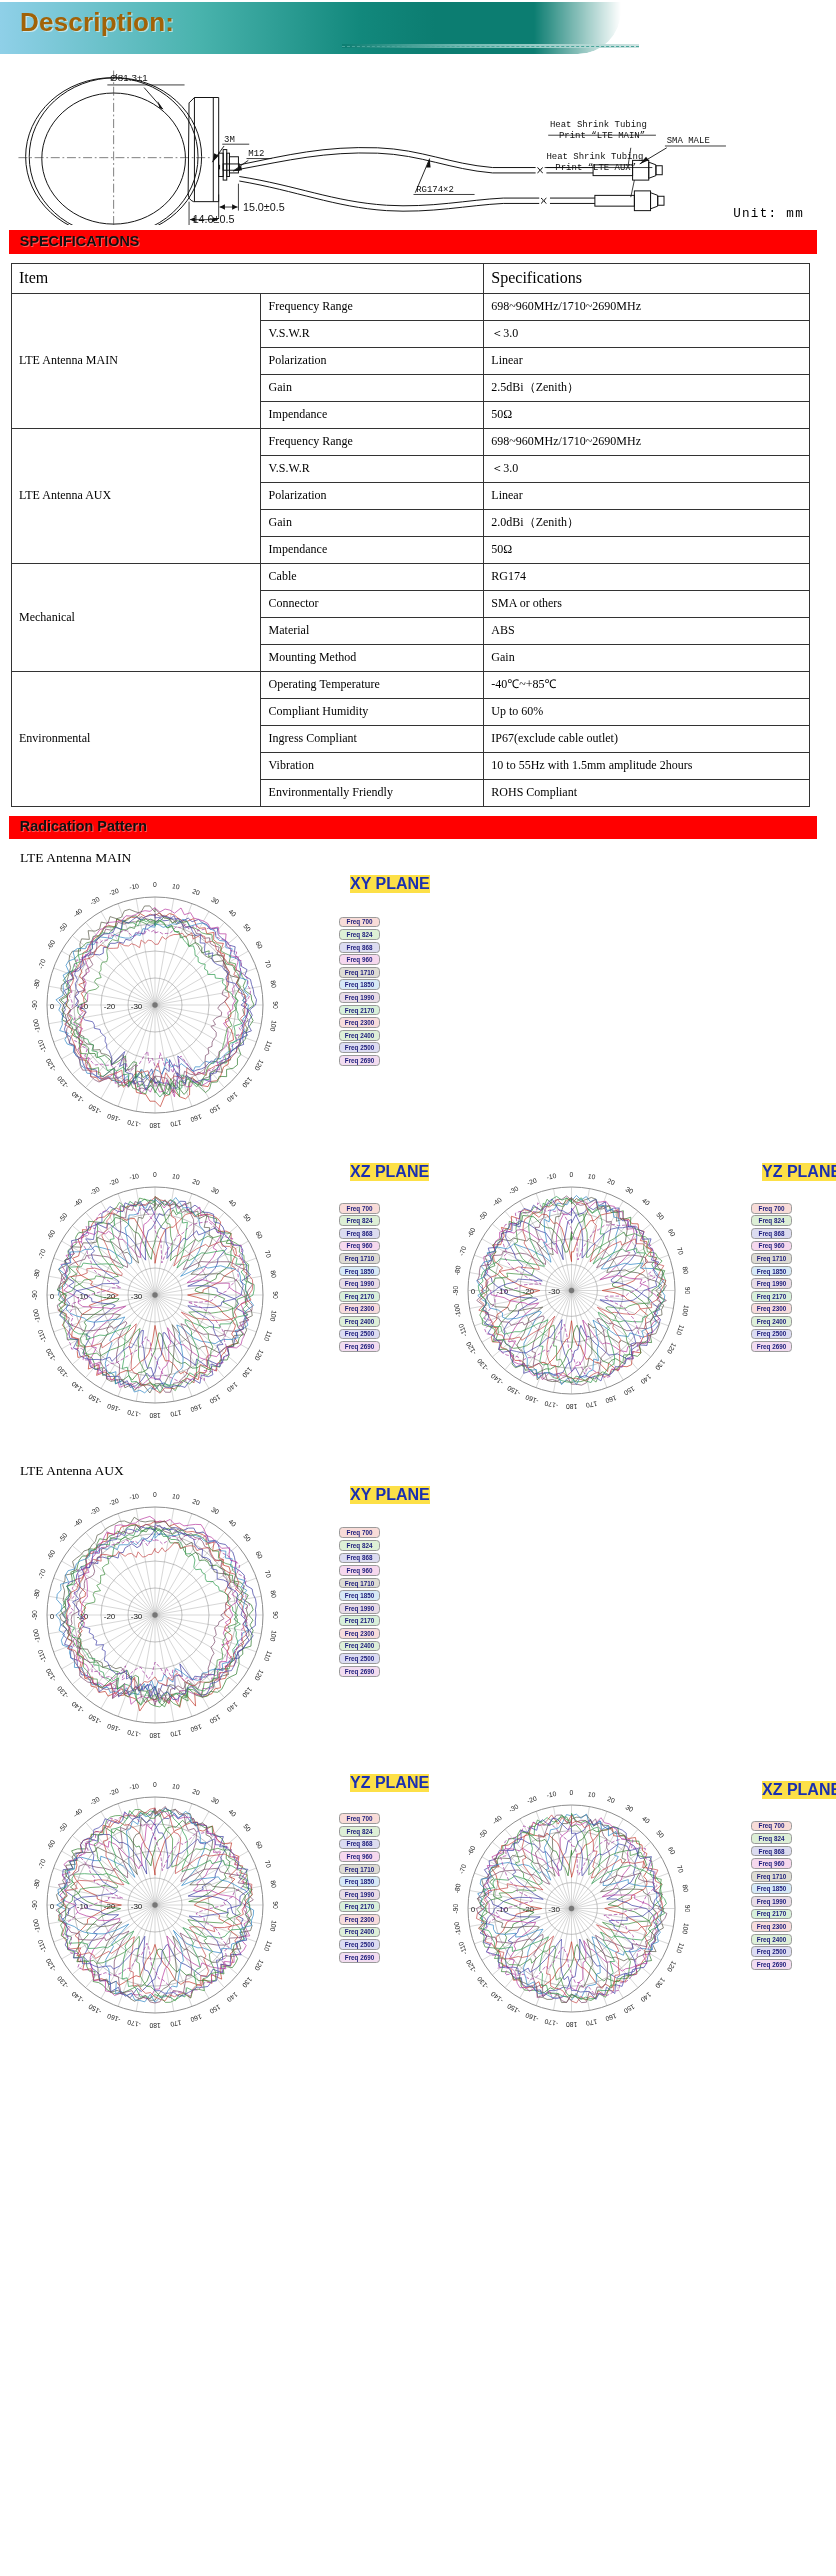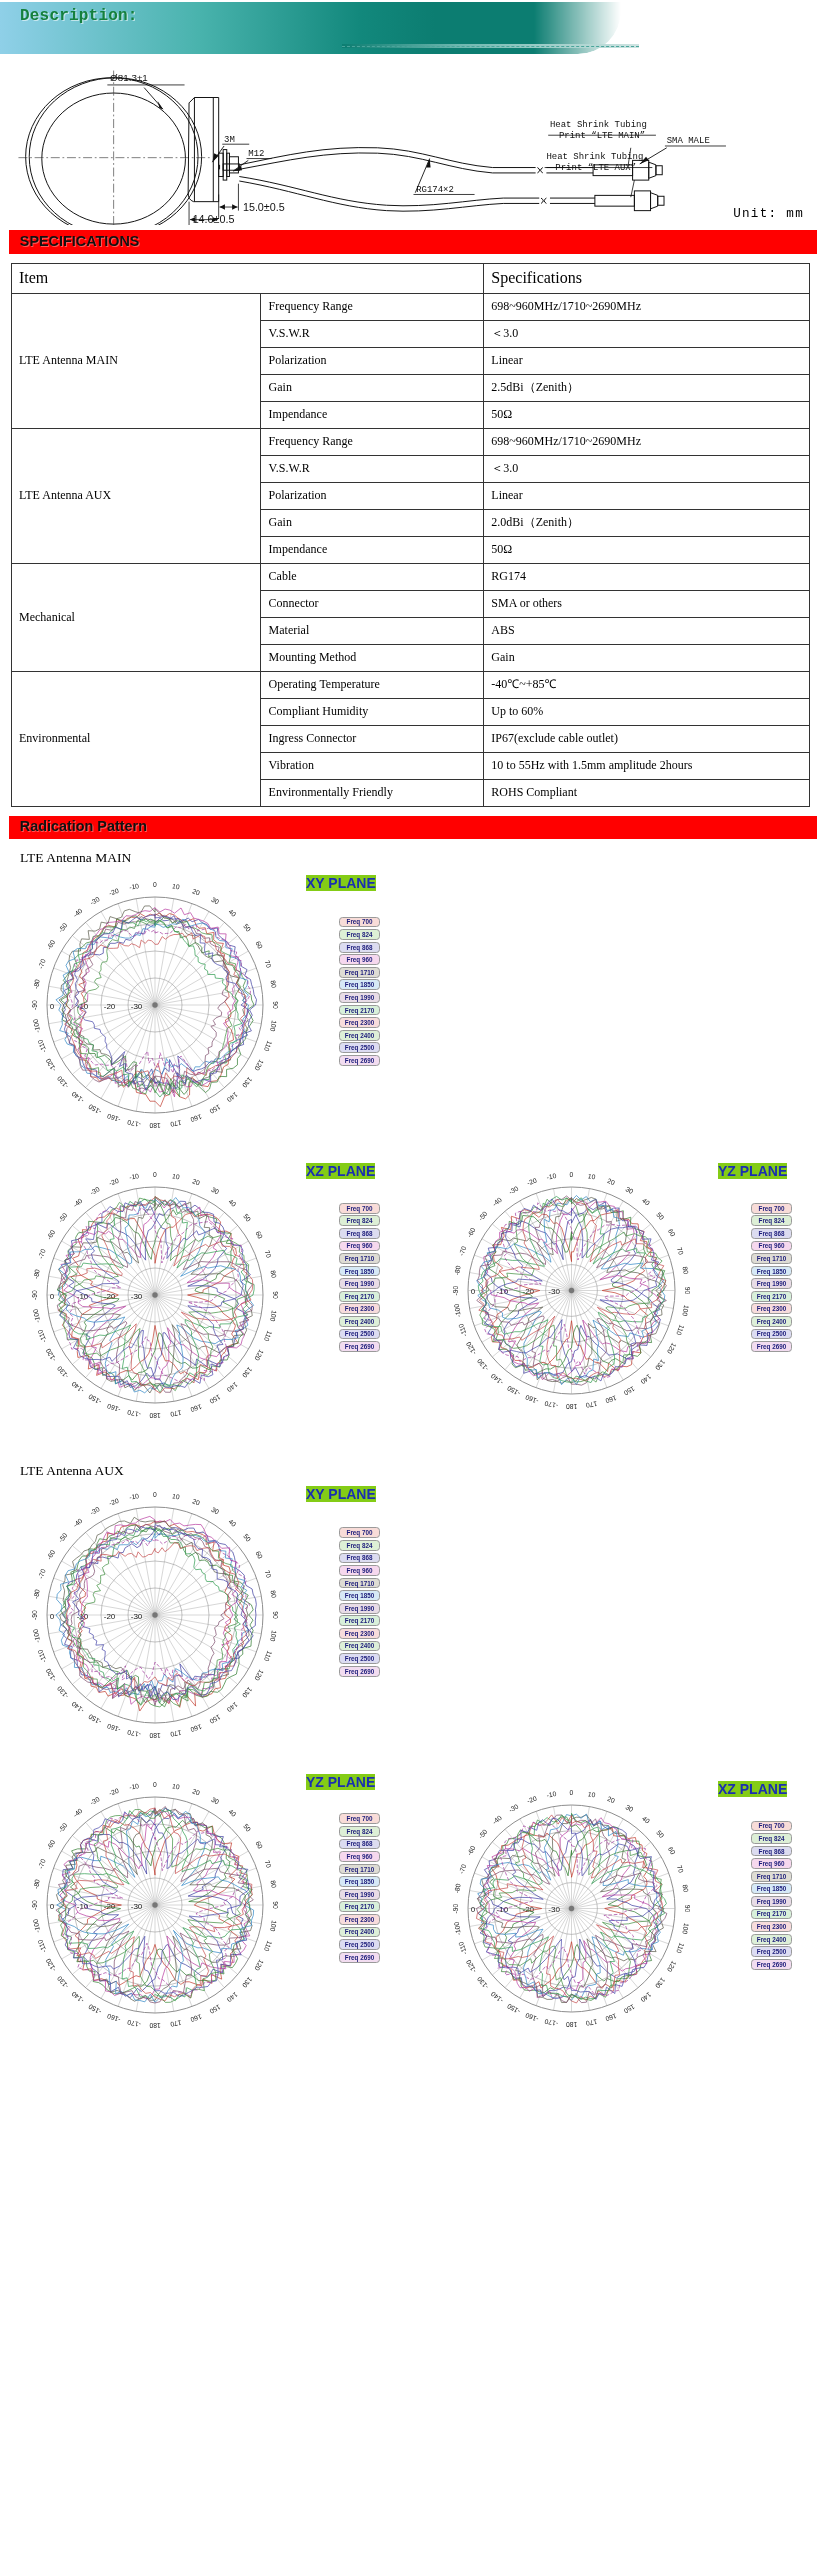--- a/index.html
+++ b/index.html
@@ -27,22 +27,22 @@
   .desc-banner .tail{
     position:absolute; left:342px; top:44px; width:297px; height:3.6px;
     background:linear-gradient(90deg,#0c7d71 0%, #6fb8b0 40%, #cfe4e2 100%);
   }
   .desc-banner .tail2{
     position:absolute; left:342px; top:45px; width:297px; height:1.8px;
     border-bottom:0.9px dashed #4aa59b;
   }
   .desc-banner .title{
     position:absolute; left:20px; top:7.2px;
-    font-family:Liberation Mono, monospace;
-    font-weight:bold; font-size:16px; color:#15803d;
+    font-family:Liberation Sans, sans-serif;
+    font-weight:bold; font-size:26px; color:#a16207;
     letter-spacing:0.2px;
     text-shadow:1.3px 1.3px 0 rgba(255,255,255,.55);
   }
 
   
   .drawing{ position:relative; width:836px; height:167px; }
   .drawing svg{ position:absolute; left:0; top:0; }
   .unit-label{
     position:absolute; right:32px; bottom:3.6px;
     font-family:"Liberation Mono", monospace;
@@ -80,23 +80,24 @@
   
   .rp-label{
     font-family:"Liberation Serif", serif;
     font-size:13.5px; margin:10.8px 0 1.8px 20px;
   }
   .plot-row{ position:relative; width:836px; }
   .plot-unit{ position:absolute; }
   .plane-title{
     position:absolute;
     font-family:"Liberation Sans", sans-serif;
-    font-size:14px; font-weight:bold; color:#1a2fb0;
-    background:#84cc16;
+    font-size:16px; font-weight:bold; color:#1a2fb0;
+    background:#fde047;
     white-space:nowrap;
+    margin-left:44px;
   }
   .legend{ position:absolute; display:flex; flex-direction:column; gap:1.8px; }
   .legend .chip{
     font-family:"Liberation Sans", sans-serif;
     font-size:6.3px; font-weight:bold; color:#1b1b7a;
     border:0.9px solid #9a9a9a; border-radius:3.6px;
     padding:0.9px 4.5px; text-align:center; width:41px;
     white-space:nowrap;
   }
   .polar{ display:block; }
@@ -301,21 +302,21 @@
         <tr>
           <td class="c1 grp" rowspan="5">Environmental</td>
           <td class="c2">Operating Temperature</td>
           <td class="c3">-40℃~+85℃</td>
         </tr>
         <tr>
           <td class="c2">Compliant Humidity</td>
           <td class="c3">Up to 60%</td>
         </tr>
         <tr>
-          <td class="c2">Ingress Connector</td>
+          <td class="c2">Ingress Compliant</td>
           <td class="c3">IP67(exclude cable outlet)</td>
         </tr>
         <tr>
           <td class="c2">Vibration</td>
           <td class="c3">10 to 55Hz with 1.5mm amplitude 2hours</td>
         </tr>
         <tr>
           <td class="c2">Environmentally Friendly</td>
           <td class="c3">ROHS Compliant</td>
         </tr>

